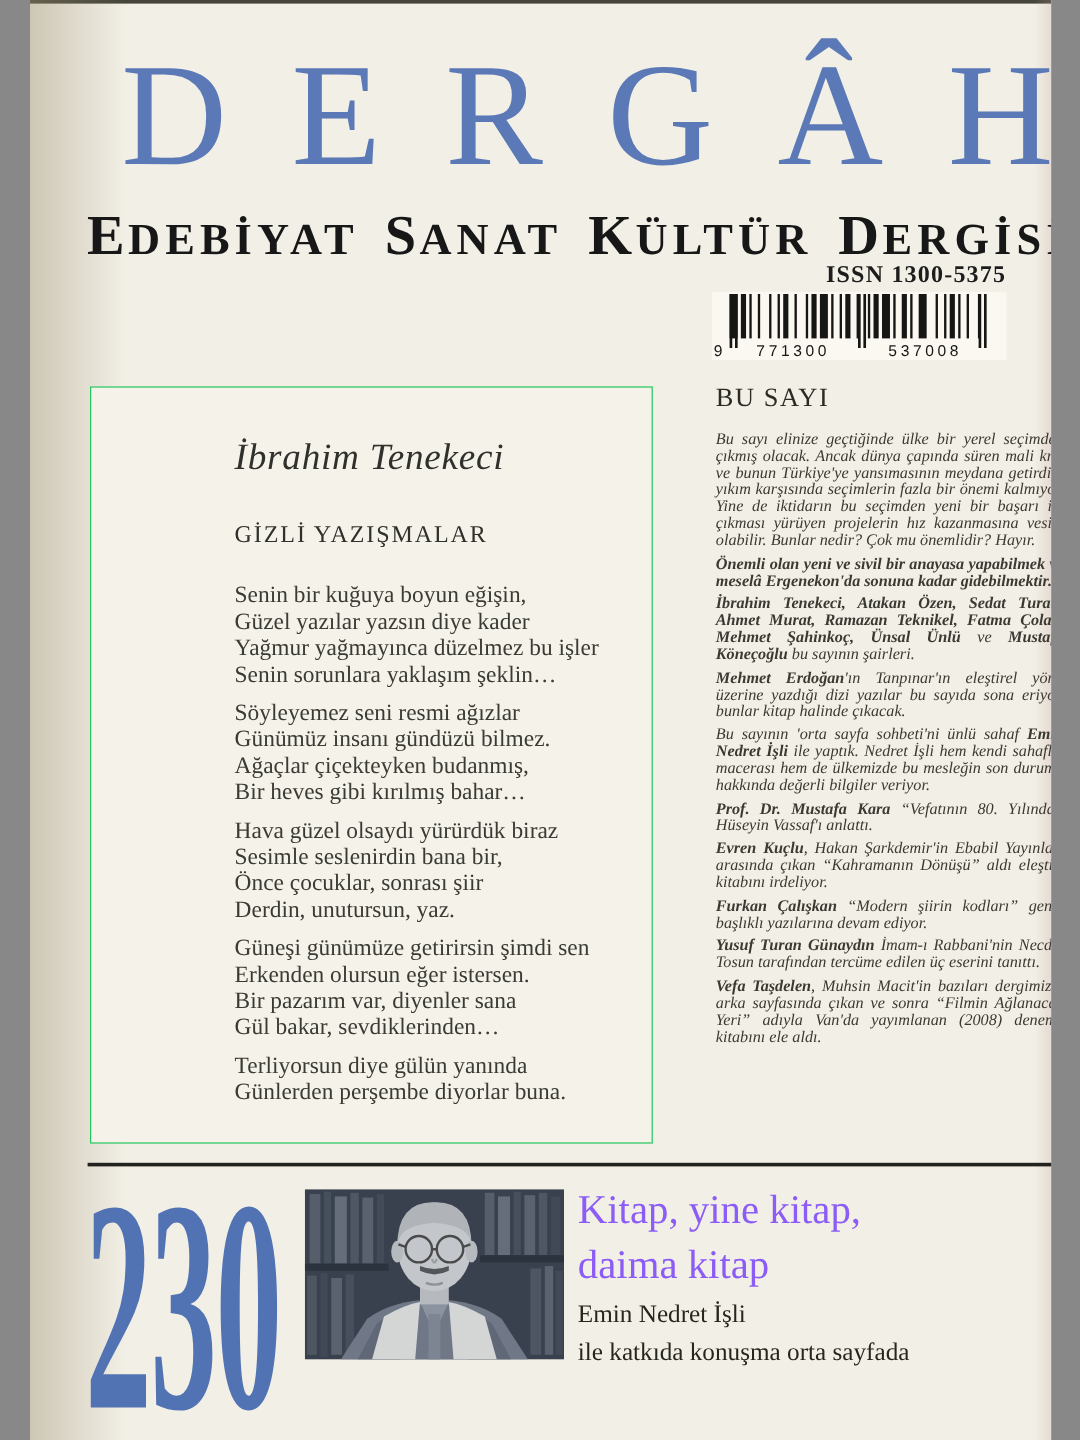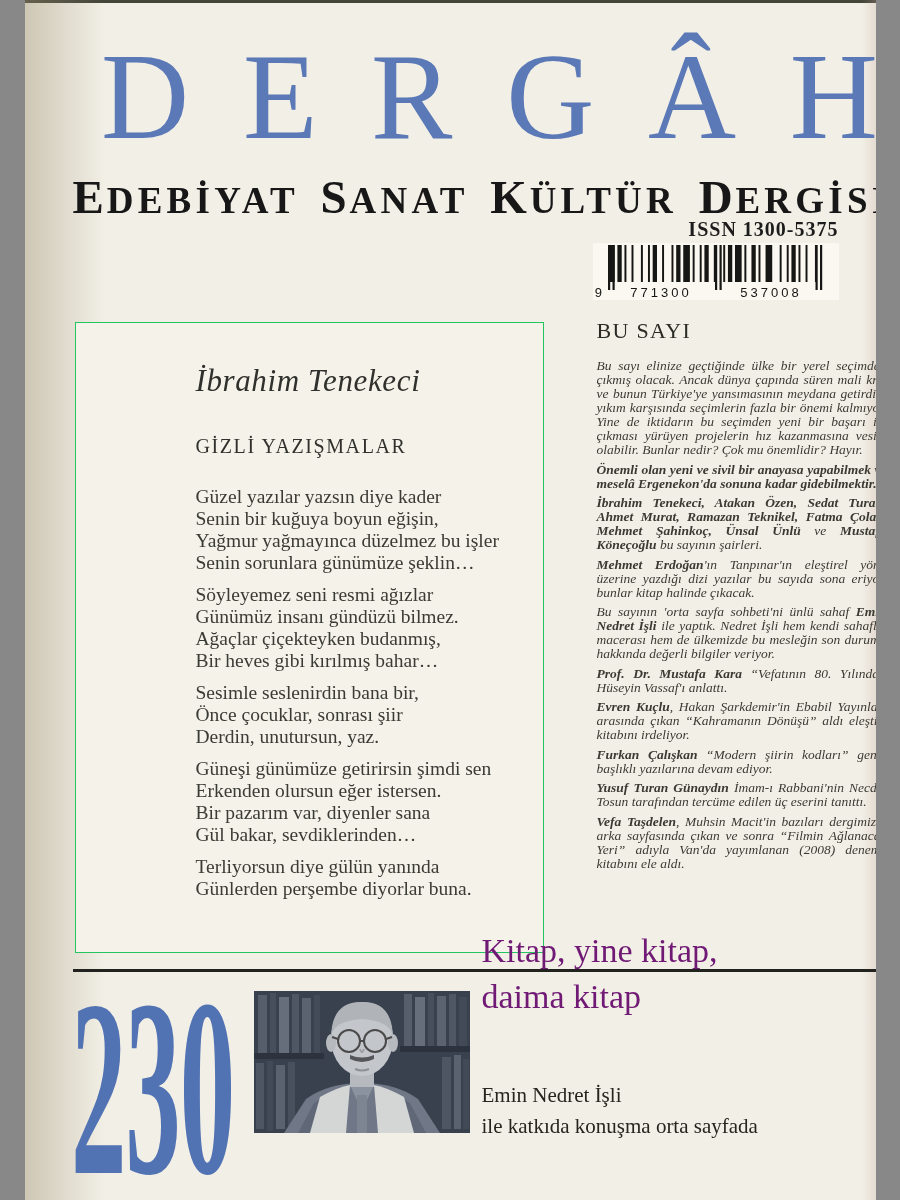--- a/index.html
+++ b/index.html
@@ -54,21 +54,21 @@
 
   .full-rule{position:absolute;left:48px;top:969px;width:814px;height:3px;background:#22221e;}
 
   
   .issue-number{
     position:absolute;left:46px;top:962px;
     font-size:252px;line-height:1;font-weight:bold;color:#5273b3;
     transform:scaleX(0.44);transform-origin:left top;letter-spacing:-0.01em;
   }
   .cover-photo{position:absolute;left:229px;top:991px;width:216px;height:142px;}
-  .headline{position:absolute;left:457px;top:928px;font-size:34px;line-height:46px;color:#701a75;}
+  .headline{position:absolute;left:457px;top:986px;font-size:34px;line-height:46px;color:#8b5cf6;}
   .caption{position:absolute;left:457px;top:1080px;font-size:21px;line-height:31px;color:#26261f;}
 </style>
 </head>
 <body>
 
 <div class="page">
   <div class="scan-top"></div>
   <div class="scan-left"></div>
   <div class="scan-right"></div>
 
@@ -134,32 +134,33 @@
         <text x="178" y="54" font-size="13" letter-spacing="3" font-family="Liberation Sans, sans-serif" fill="#161614" text-anchor="middle">537008</text>
       </svg>
   </div>
 
   <div class="poem-box">
     <div class="poem-inner">
       <div class="poem-author">İbrahim Tenekeci</div>
       <div class="poem-title">GİZLİ YAZIŞMALAR</div>
       <div class="poem-stanzas" id="stanzas">
           <div class="stanza">
+            <div class="poem-line">Senin bir kuğuya boyun eğişin,</div>
             <div class="poem-line">Güzel yazılar yazsın diye kader</div>
-            <div class="poem-line">Senin bir kuğuya boyun eğişin,</div>
             <div class="poem-line">Yağmur yağmayınca düzelmez bu işler</div>
-            <div class="poem-line">Senin sorunlara günümüze şeklin…</div>
+            <div class="poem-line">Senin sorunlara yaklaşım şeklin…</div>
           </div>
           <div class="stanza">
             <div class="poem-line">Söyleyemez seni resmi ağızlar</div>
             <div class="poem-line">Günümüz insanı gündüzü bilmez.</div>
             <div class="poem-line">Ağaçlar çiçekteyken budanmış,</div>
             <div class="poem-line">Bir heves gibi kırılmış bahar…</div>
           </div>
           <div class="stanza">
+            <div class="poem-line">Hava güzel olsaydı yürürdük biraz</div>
             <div class="poem-line">Sesimle seslenirdin bana bir,</div>
             <div class="poem-line">Önce çocuklar, sonrası şiir</div>
             <div class="poem-line">Derdin, unutursun, yaz.</div>
           </div>
           <div class="stanza">
             <div class="poem-line">Güneşi günümüze getirirsin şimdi sen</div>
             <div class="poem-line">Erkenden olursun eğer istersen.</div>
             <div class="poem-line">Bir pazarım var, diyenler sana</div>
             <div class="poem-line">Gül bakar, sevdiklerinden…</div>
           </div>

